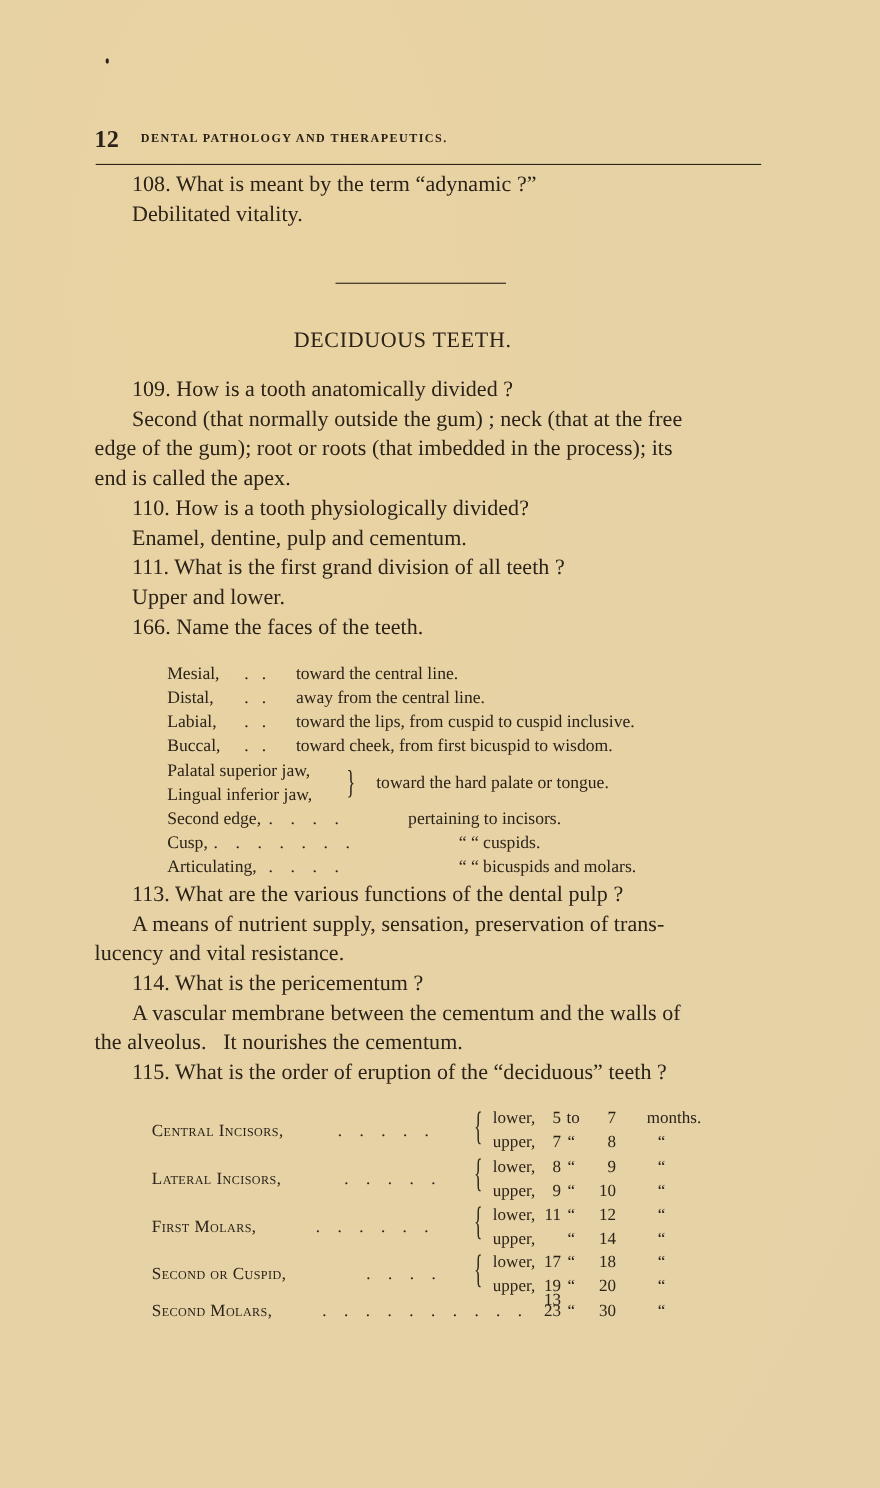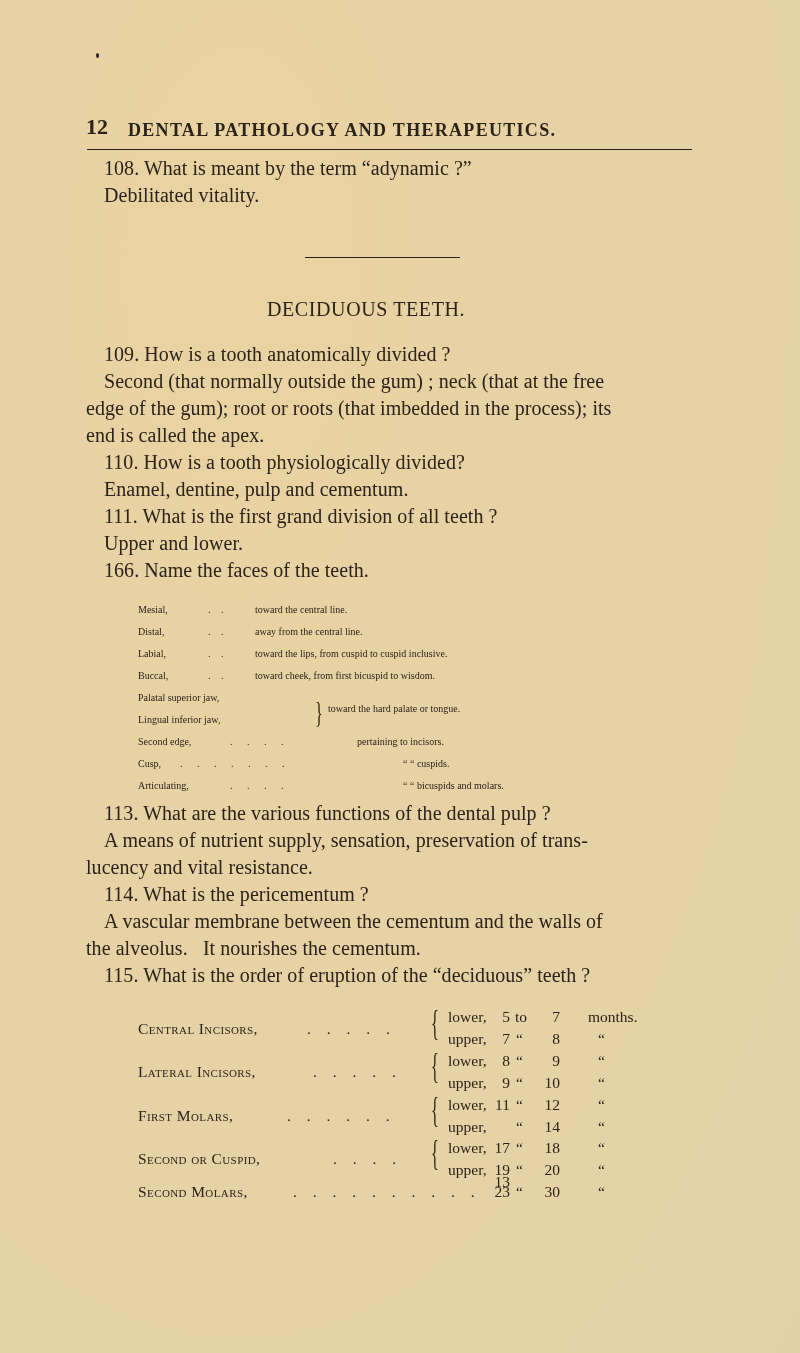--- a/index.html
+++ b/index.html
@@ -7,32 +7,32 @@
     width: 800px; height: 1353px; overflow: hidden; position: relative;
     background: radial-gradient(ellipse at 30% 20%, #ead3a2 0%, #e6d2a5 45%, #e4d2a6 100%);
     color: #2b2218;
     font-family: "Liberation Serif", "DejaVu Serif", serif;
   }
   .abs { position: absolute; white-space: nowrap; }
   .stray-dot { position: absolute; width: 3px; height: 5px; background: #2b2218; border-radius: 50%; }
 
   
   .page-num { left: 86px; top: 114px; font-size: 22px; font-weight: bold; }
-  .running-head { left: 128px; top: 120px; font-size: 18px; font-weight: bold; letter-spacing: 1.3px; }
+  .running-head { left: 128px; top: 120px; font-size: 11px; font-weight: bold; letter-spacing: 1.3px; }
   .head-rule { position: absolute; left: 87px; top: 149px; width: 605px; height: 0; border-top: 1.6px solid #2b2218; }
   .short-rule { position: absolute; left: 305px; top: 257px; width: 155px; height: 0; border-top: 1.6px solid #2b2218; }
   .section-title { left: 267px; top: 298px; font-size: 20px; letter-spacing: 0.6px; }
 
   
   .line { position: absolute; font-size: 20px; white-space: nowrap; letter-spacing: 0.05px; }
-  .ind { left: 104px; }
+  .ind { left: 120px; }
   .flush { left: 86px; }
 
   
-  .ftab { position: absolute; font-size: 10px; white-space: nowrap; }
+  .ftab { position: absolute; font-size: 16px; white-space: nowrap; margin-left: 14px; }
   .flabel { left: 138px; }
   .fdesc { left: 255px; }
   .brace-r { position: absolute; left: 315px; top: 697px; font-size: 30px; line-height: 30px; transform: scaleX(0.55); transform-origin: left; }
 
   
   .etab { position: absolute; font-size: 15.5px; white-space: nowrap; }
   .elabel { left: 138px; font-variant: small-caps; letter-spacing: 0.4px; }
   .edots { letter-spacing: 6px; }
   .brace-l { position: absolute; left: 431px; font-size: 36px; line-height: 36px; transform: scaleX(0.45); transform-origin: left; }
   .jaw { left: 448px; }

